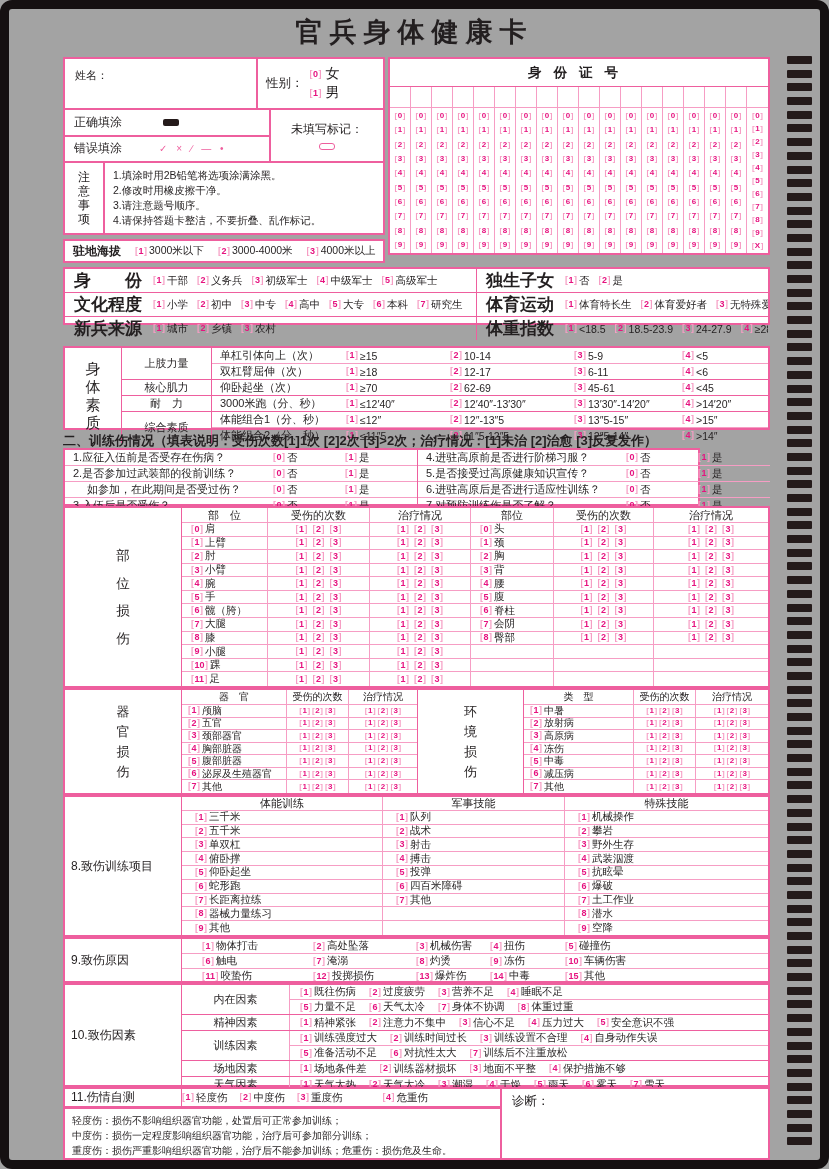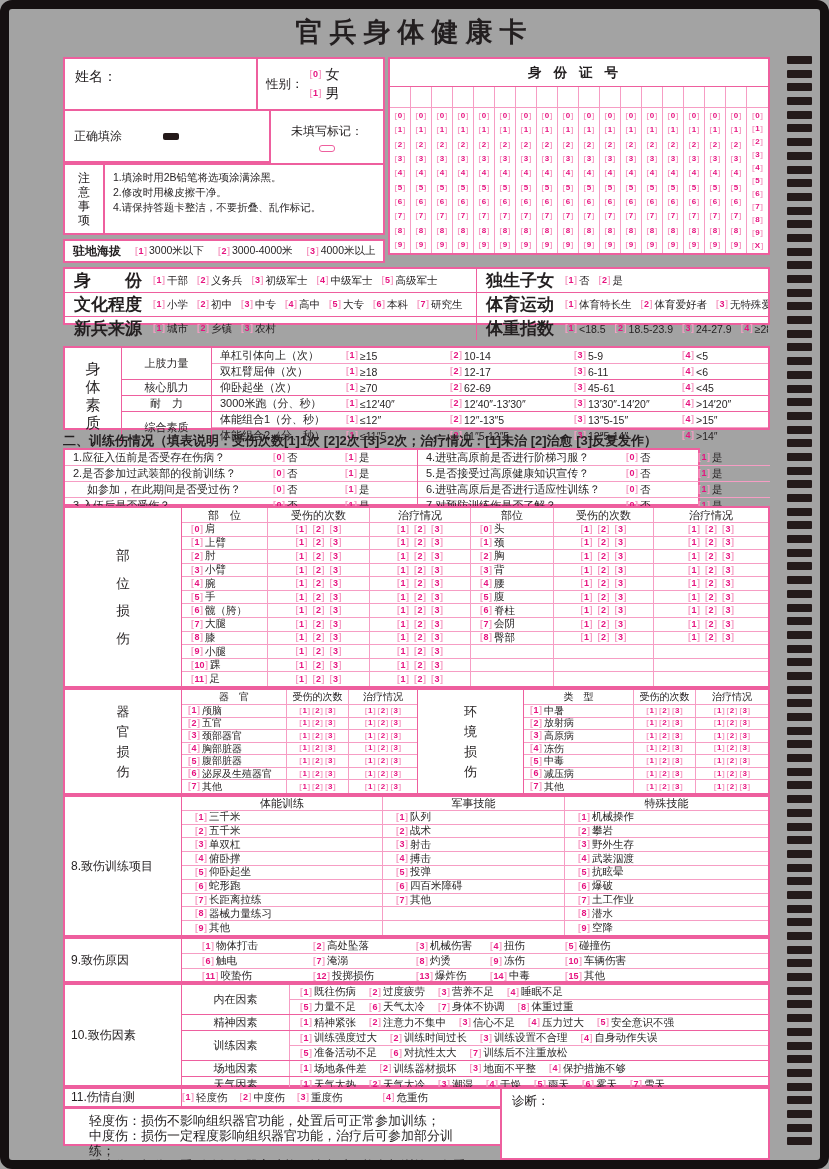--- a/index.html
+++ b/index.html
@@ -25,21 +25,21 @@
   .optn{display:inline-flex;align-items:center;white-space:nowrap}
   .olab{font-size:10.5px;margin-left:2px}
 
   
   .vstack{display:flex;flex-direction:column;align-items:center;justify-content:center}
   .vch{display:block;line-height:1}
 
   
   .box-info{left:63px;top:57px;width:322px;height:178px;display:flex;flex-direction:column}
   .row-name{height:52px;display:grid;grid-template-columns:193px 1fr;border-bottom:2px solid var(--pk)}
-  .cell-name{padding:9px 0 0 10px;font-size:14px;border-right:2px solid var(--pk)}
+  .cell-name{padding:9px 0 0 10px;font-size:11px;border-right:2px solid var(--pk)}
   .cell-gender{display:flex;align-items:center;gap:6px;padding-left:8px;font-size:12.5px}
   .gcol{display:flex;flex-direction:column;gap:1px}
   .grow{display:flex;align-items:center;gap:4px}
   .gtxt{font-size:14px}
   .row-marks{height:54px;display:grid;grid-template-columns:1fr 114px;border-bottom:2px solid var(--pk)}
   .mk-left{display:flex;flex-direction:column}
   .mk-row{flex:1;display:grid;grid-template-columns:88px 1fr;align-items:center}
   .mk-row:first-child{border-bottom:2px solid var(--pk)}
   .mk-lab{padding-left:9px;font-size:12px}
   .markfill{width:16px;height:7px;background:var(--mk);border-radius:2px;margin-left:10px}
@@ -140,21 +140,21 @@
   .s10g{flex-grow:1;display:grid;grid-template-columns:108px 1fr;border-bottom:1px solid var(--pk)}
   .box-s10 .s10g:last-child{border-bottom:none}
   .s10name{display:flex;align-items:center;justify-content:center;font-size:11px;border-right:1px solid var(--pkl)}
   .s10rows{display:flex;flex-direction:column}
   .s10row{flex:1;display:flex;align-items:center;gap:13px;padding-left:10px;border-bottom:1px solid var(--pkl)}
   .s10rows .s10row:last-child{border-bottom:none}
 
   
   .box-s11{left:63px;top:1087px;width:439px;height:21px;padding-left:117px;display:flex;align-items:center;gap:12px}
   .box-s11 .optn:last-child{margin-left:28px}
-  .box-foot{left:63px;top:1107px;width:439px;height:39px;padding:4px 24px;font-size:13px;line-height:15px}
+  .box-foot{left:63px;top:1107px;width:439px;height:53px;padding:4px 7px;font-size:10px;line-height:15px}
   .box-diag{left:500px;top:1087px;width:270px;height:73px;padding:4px 10px;font-size:12.5px}
 
   
   .tmarks{position:absolute;left:787px;top:56px;width:26px;display:flex;flex-direction:column;gap:5.7px;z-index:6}
   .tmark{width:25px;height:8px;background:var(--mk);border-radius:1px}
 </style>
 </head>
 <body>
 
 <div class="sheet">
@@ -187,36 +187,41 @@
             </div>
           </div>
       </div>
     </div>
     <div class="row-marks">
       <div class="mk-left">
         <div class="mk-row">
           <span class="mk-lab">正确填涂</span>
           <span class="markfill"></span>
         </div>
+        <div class="mk-row">
+          <span class="mk-lab">错误填涂</span>
+          <span class="wrongmarks">✓ × ∕ — •</span>
+        </div>
       </div>
       <div class="mk-right">
         <span>未填写标记：</span>
         <span class="markempty"></span>
       </div>
     </div>
     <div class="row-notes">
       <div class="vstack notes-lab">
           <span class="vch">注</span>
           <span class="vch">意</span>
           <span class="vch">事</span>
           <span class="vch">项</span>
         </div>
       <div class="notes">
           <div>1.填涂时用2B铅笔将选项涂满涂黑。</div>
           <div>2.修改时用橡皮擦干净。</div>
+          <div>3.请注意题号顺序。</div>
           <div>4.请保持答题卡整洁，不要折叠、乱作标记。</div>
         </div>
     </div>
   </div>
 
   <div class="pbox box-alt">
     <span class="flab">驻地海拔</span>
   <span class="optn">
         <span class="bub">
           <i>[</i>

